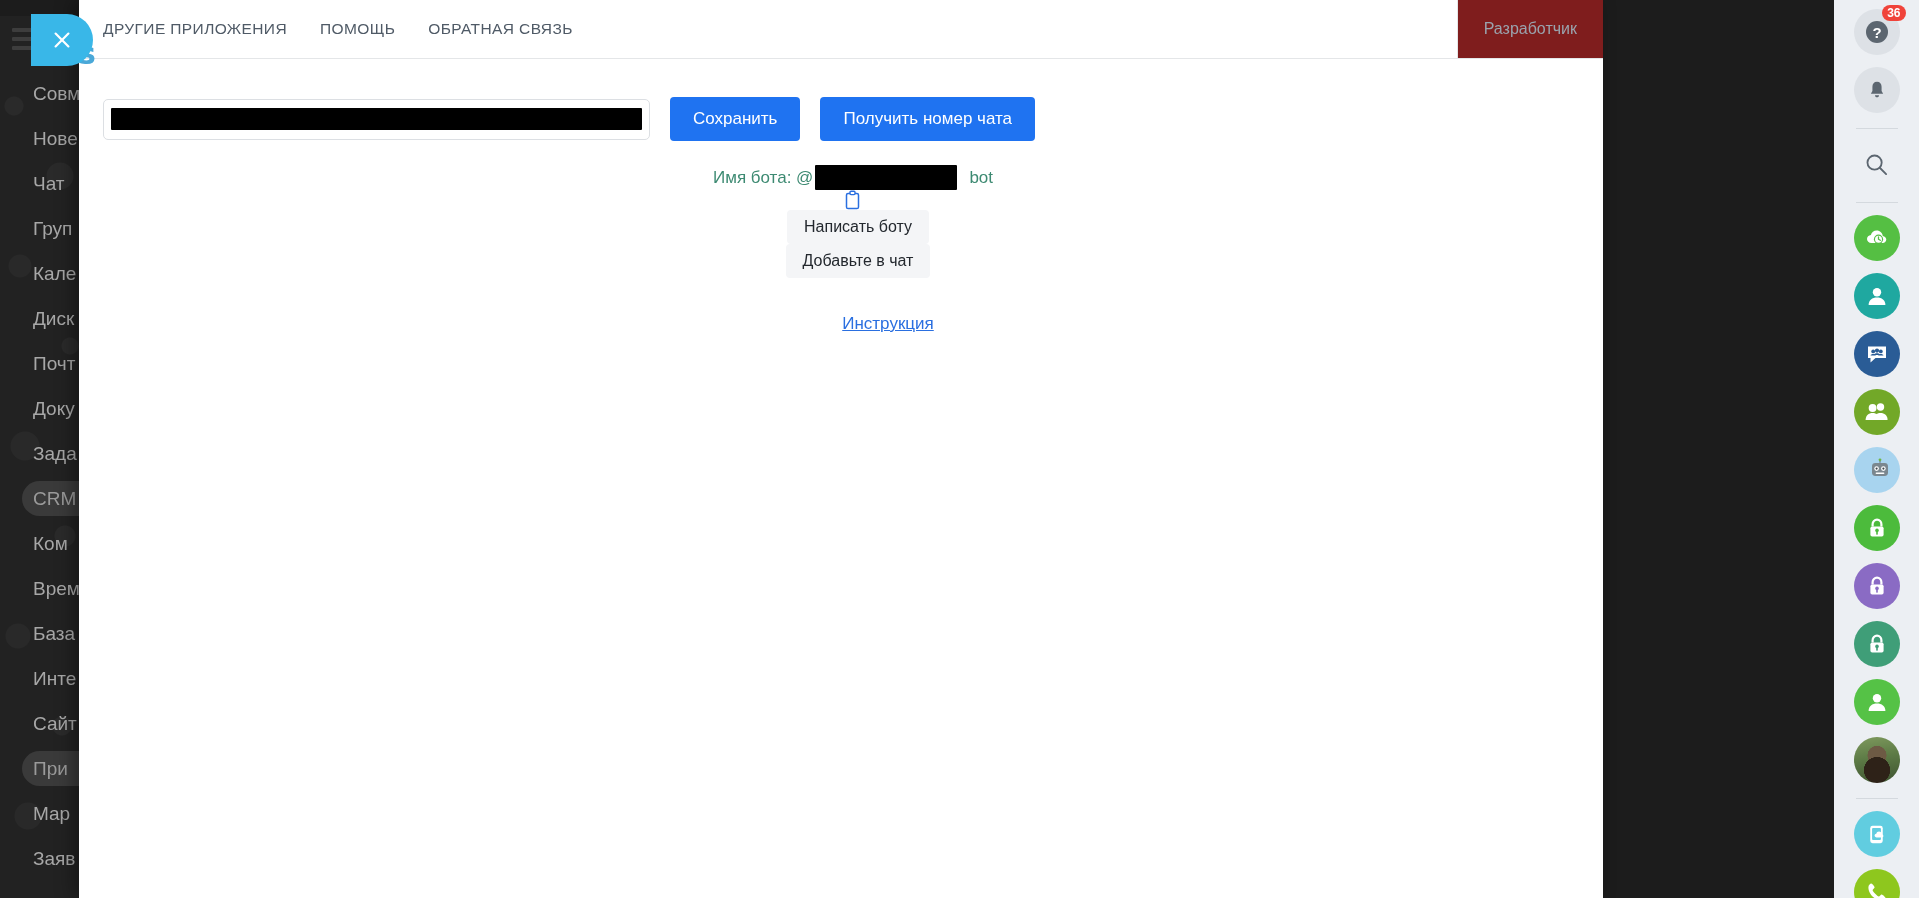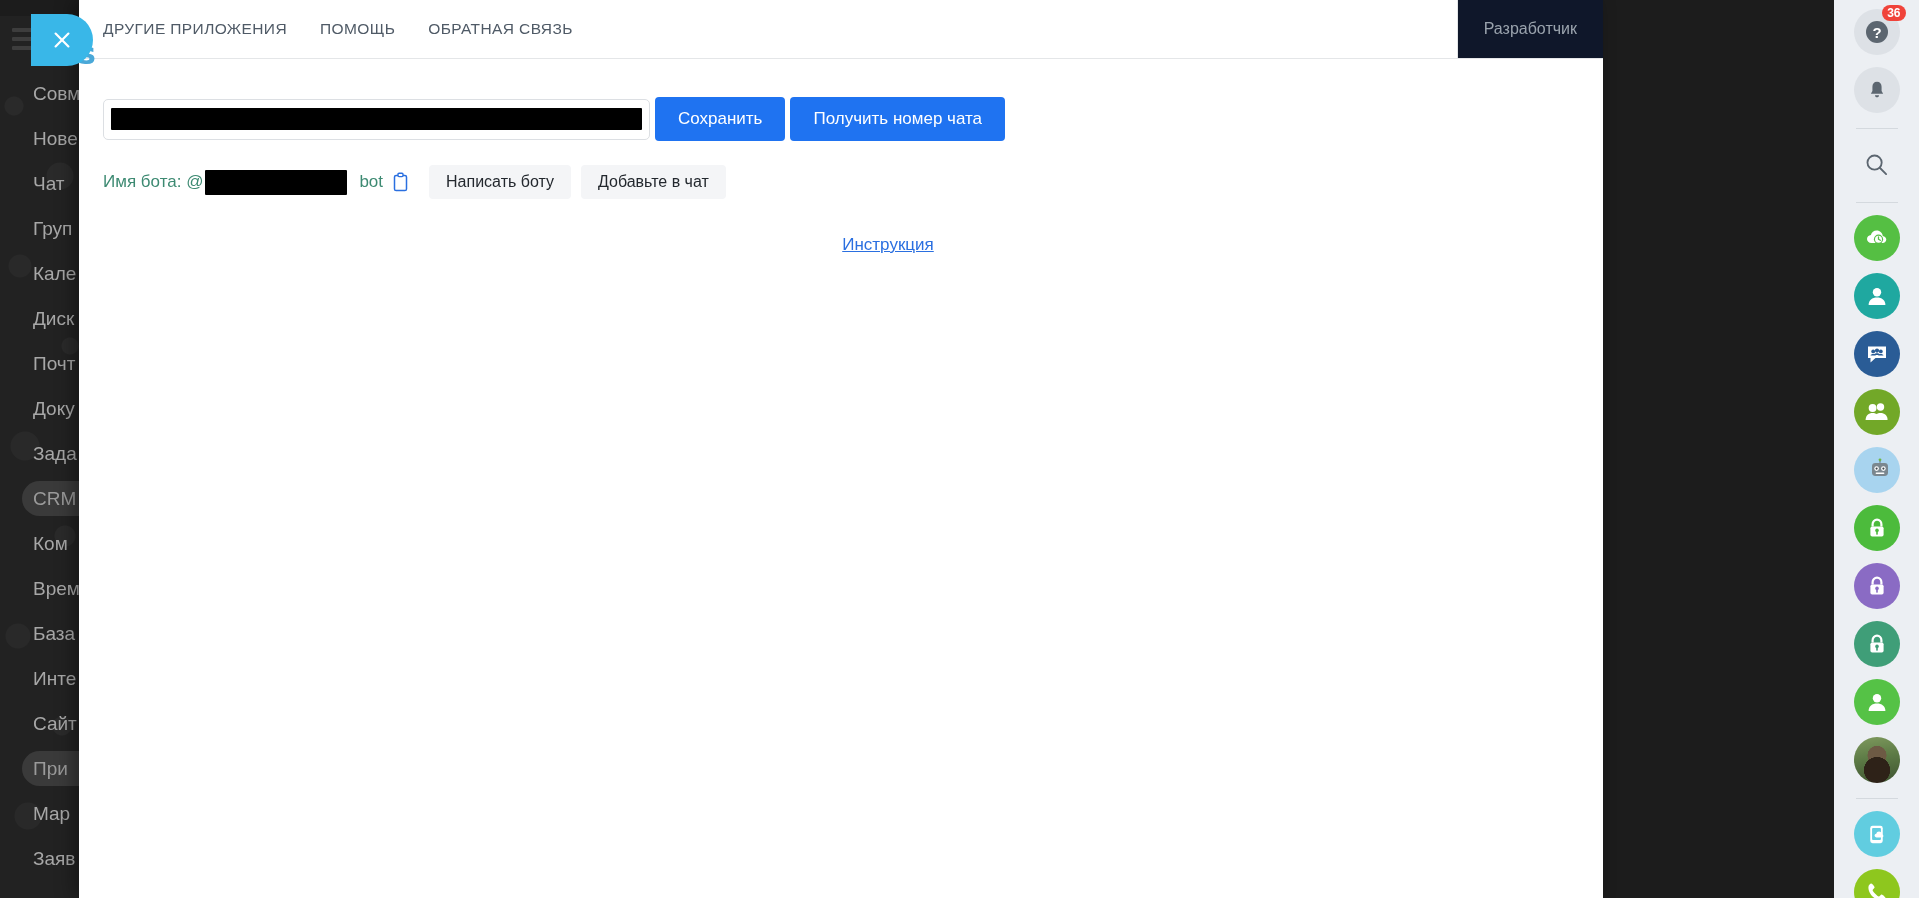--- a/index.html
+++ b/index.html
@@ -111,42 +111,42 @@
     letter-spacing: .4px;
     text-decoration: none;
     white-space: nowrap;
   }
   .dev-tab {
     display: flex; align-items: center;
     padding: 12px 26px;
     border-left: 1px solid #e4e6e8;
     color: #9aa3ad;
     font-size: 16px;
-    background: #0f172a;
+    background: #7f1d1d;
     white-space: nowrap;
   }
   .logo-panel {
     display: flex; align-items: center; gap: 10px;
     padding: 0 26px 0 18px;
     background: #eceff3;
     min-width: 202px;
   }
   .logo-mark { width: 40px; height: 40px; flex: none; }
   .logo-text {
     font-family: "DejaVu Sans", sans-serif;
     font-weight: bold;
     font-size: 25px;
     color: #4b4f57;
     letter-spacing: -.6px;
     white-space: nowrap;
   }
 
   
   .content { padding: 38px 0 0 24px; position: relative; height: 839px; }
-  .row1 { display: flex; align-items: center; gap: 5px; }
+  .row1 { display: flex; align-items: center; gap: 20px; }
   .bot-input {
     width: 547px; height: 41px;
     border: 1px solid #dcdfe3;
     border-radius: 5px;
     background: #fff;
     display: flex; align-items: center;
     padding: 0 7px;
   }
   .redact { background: #000; height: 22px; border-radius: 1px; }
   .redact.input-redact { width: 533px; }
@@ -160,20 +160,21 @@
     font-size: 17px;
     font-family: "Liberation Sans", sans-serif;
     cursor: pointer;
     white-space: nowrap;
   }
 
   .row2 {
     display: flex; align-items: center;
     margin-top: 24px;
     gap: 0;
+    flex-direction: column;
   }
   .botname {
     font-size: 17px;
     color: #3d8a72;
     display: flex; align-items: center;
     white-space: nowrap;
   }
   .botname .redact.name-redact { width: 142px; height: 25px; margin: 0 0 0 2px; }
   .botname .suffix { margin-left: 12px; }
   .copy-icon { margin: 0 10px 0 9px; display: flex; align-items: center; cursor: pointer; }

